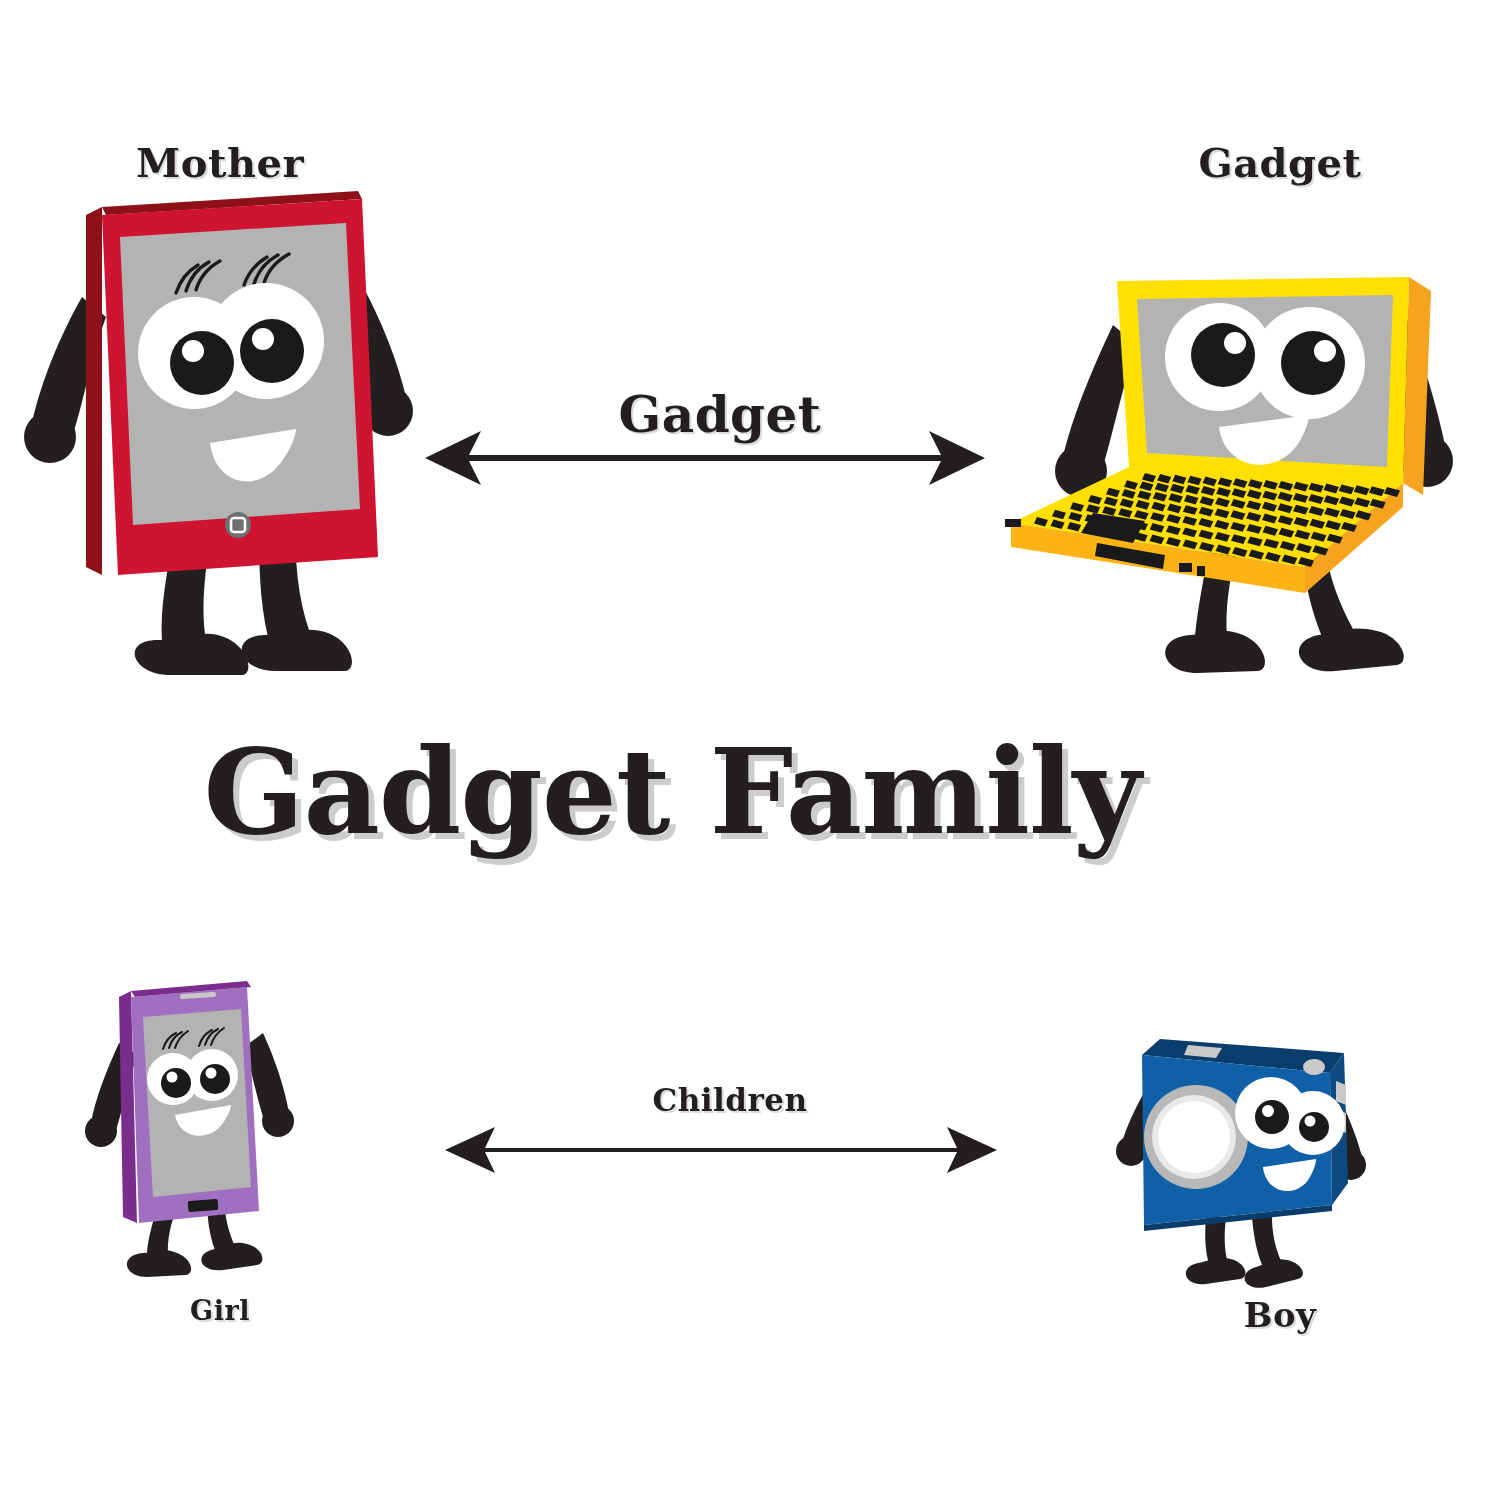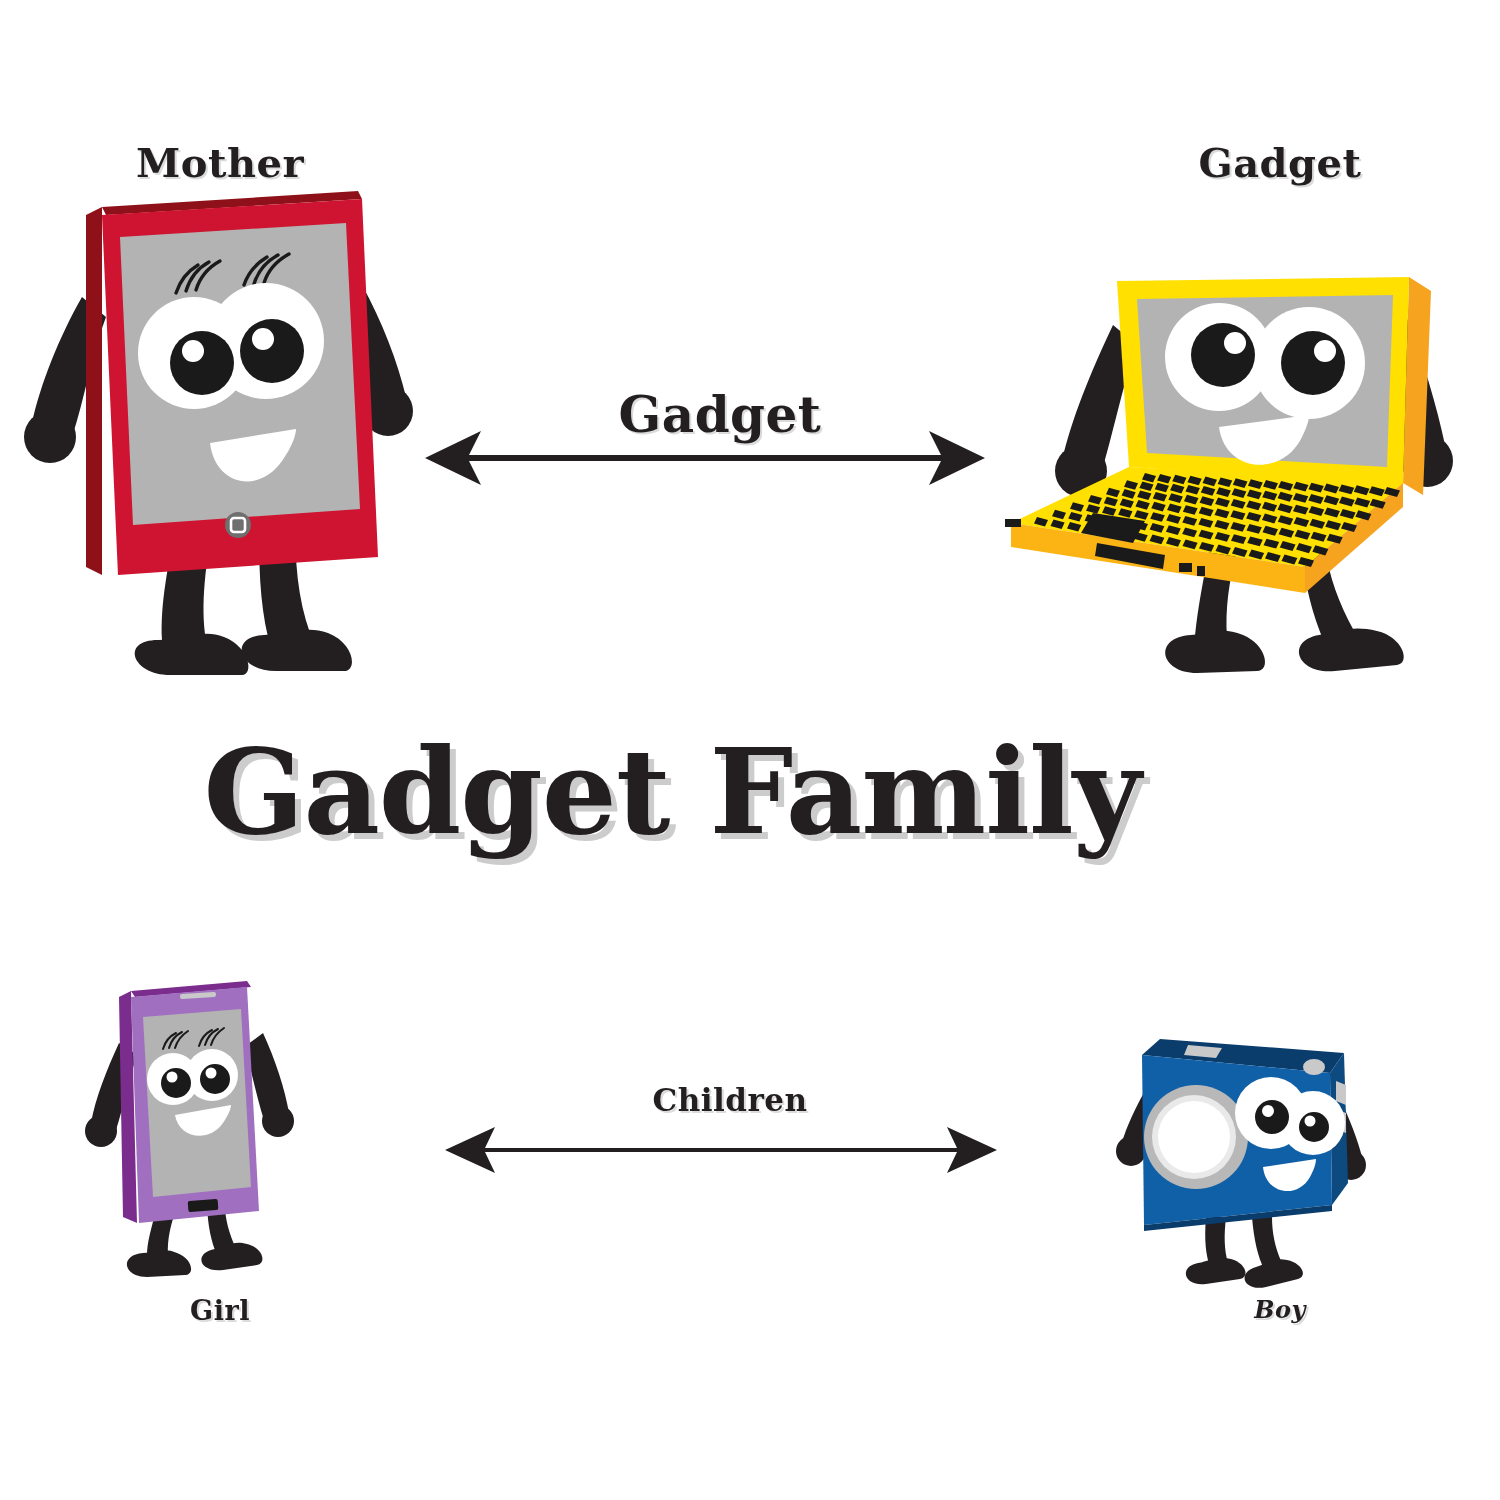--- a/index.html
+++ b/index.html
@@ -19,21 +19,21 @@
     font-weight:bold;
     color:#231f20;
     white-space:nowrap;
     letter-spacing:0.5px;
     text-align:center;
     text-shadow:2px 2px 0 rgba(190,190,190,.55);
   }
   #label-mother{left:0;top:139px;width:440px;font-size:40px;}
   #label-father{left:1060px;top:139px;width:440px;font-size:40px;}
   #label-girl{left:40px;top:1295px;width:360px;font-size:27px;}
-  #label-boy{left:1100px;top:1295px;width:360px;font-size:24px;font-style:italic;}
+  #label-boy{left:1100px;top:1295px;width:360px;font-size:34px;}
   #label-parents{left:440px;top:385px;width:560px;font-size:50px;}
   #label-children{left:450px;top:1082px;width:560px;font-size:31px;}
 
   #title{
     position:absolute;left:0;top:722px;width:1344px;
     font-family:"DejaVu Serif", serif;
     font-weight:bold;font-size:118px;
     color:#231f20;text-align:center;white-space:nowrap;
     text-shadow:6px 6px 0 rgba(170,170,170,.6);
     letter-spacing:-1px;

